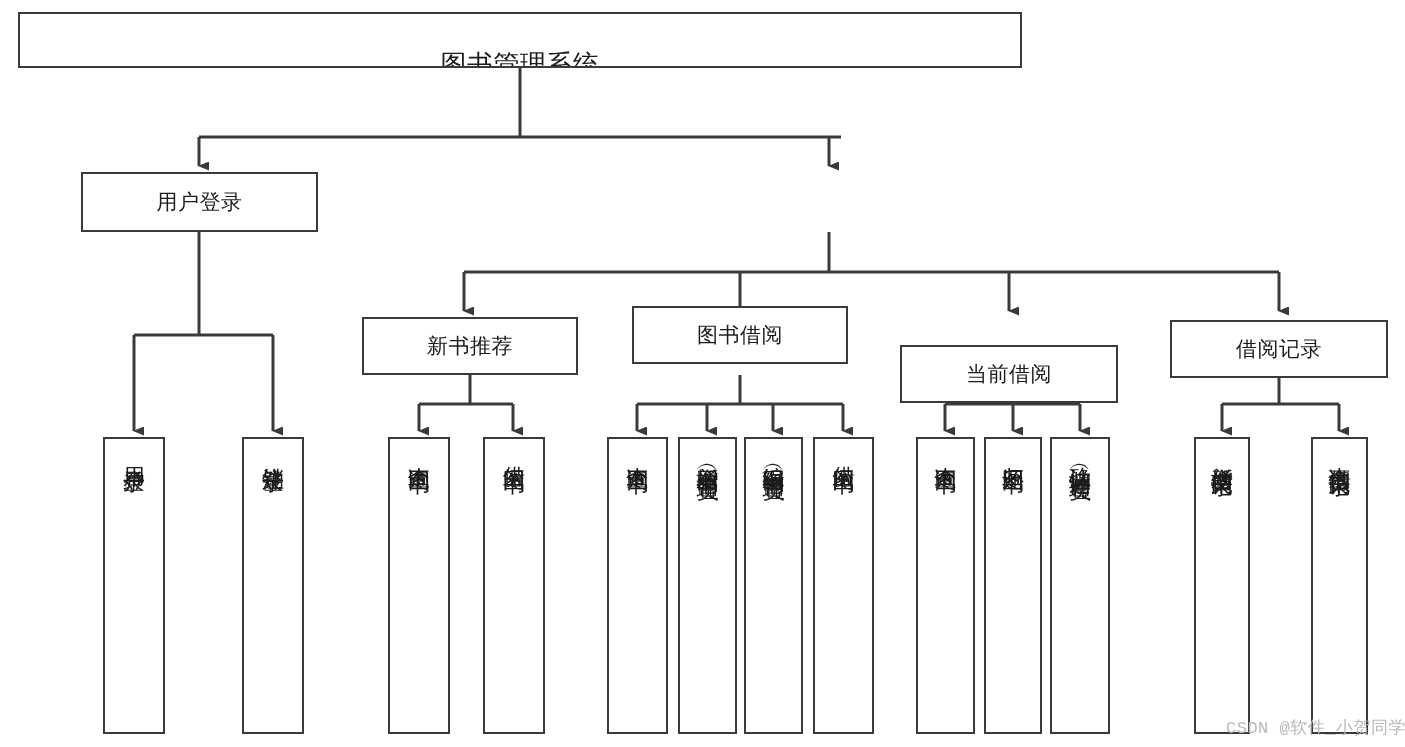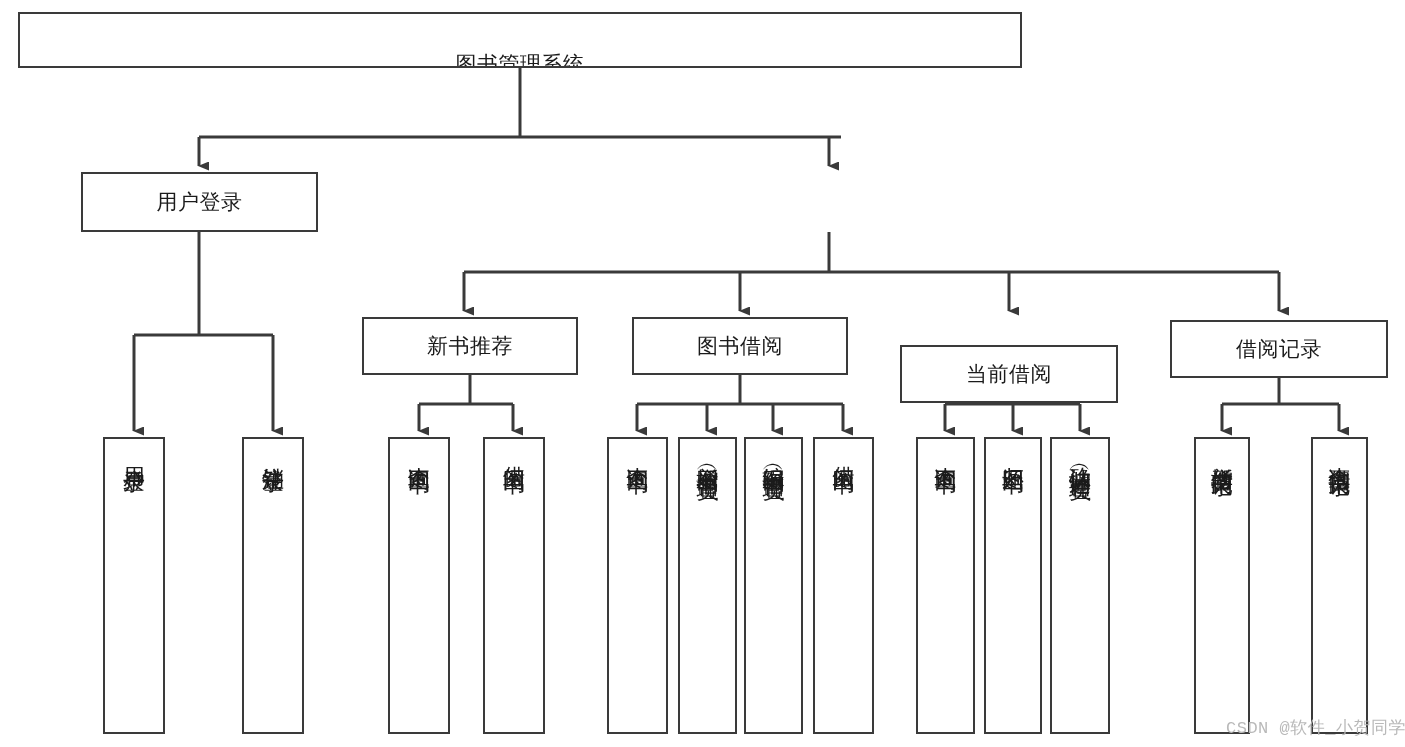--- a/index.html
+++ b/index.html
@@ -43,21 +43,21 @@
     display: block;
     text-align: center;
     line-height: 1.18;
     white-space: nowrap;
   }
   .node.horizontal .label {
     font-size: 21px;
     letter-spacing: 0.5px;
   }
   .node.root .label {
-    font-size: 21px;
+    font-size: 26px;
     letter-spacing: 0.5px;
     margin-top: 48px;
   }
   .node.vertical {
     align-items: flex-start;
     padding-top: 10px;
   }
   .node.vertical .label {
     writing-mode: vertical-rl;
     text-orientation: upright;
@@ -137,21 +137,21 @@
     <span class="label">图书管理系统</span>
   </div>
 
   <div class="node horizontal" style="left: 81px; top: 172px; width: 237px; height: 60px; border-color: rgb(58, 58, 58); background: rgb(255, 255, 255); color: rgb(27, 27, 27);">
     <span class="label">用户登录</span>
   </div>
 
   <div class="node horizontal" style="left: 362px; top: 317px; width: 216px; height: 58px; border-color: rgb(58, 58, 58); background: rgb(255, 255, 255); color: rgb(27, 27, 27);">
     <span class="label">新书推荐</span>
   </div>
-  <div class="node horizontal" style="left: 632px; top: 317px; width: 216px; height: 58px; border-color: rgb(58, 58, 58); background: rgb(255, 255, 255); color: rgb(27, 27, 27);">
+  <div class="node horizontal" style="left: 632px; top: 306px; width: 216px; height: 58px; border-color: rgb(58, 58, 58); background: rgb(255, 255, 255); color: rgb(27, 27, 27);">
     <span class="label">图书借阅</span>
   </div>
   <div class="node horizontal" style="left: 900px; top: 317px; width: 218px; height: 58px; border-color: rgb(58, 58, 58); background: rgb(255, 255, 255); color: rgb(27, 27, 27); margin-top: 28px;">
     <span class="label">当前借阅</span>
   </div>
   <div class="node horizontal" style="left: 1170px; top: 320px; width: 218px; height: 58px; border-color: rgb(58, 58, 58); background: rgb(255, 255, 255); color: rgb(27, 27, 27);">
     <span class="label">借阅记录</span>
   </div>
 
   <div class="node vertical" style="left: 103px; top: 437px; width: 62px; height: 297px; border-color: rgb(58, 58, 58); background: rgb(255, 255, 255); color: rgb(27, 27, 27);">

